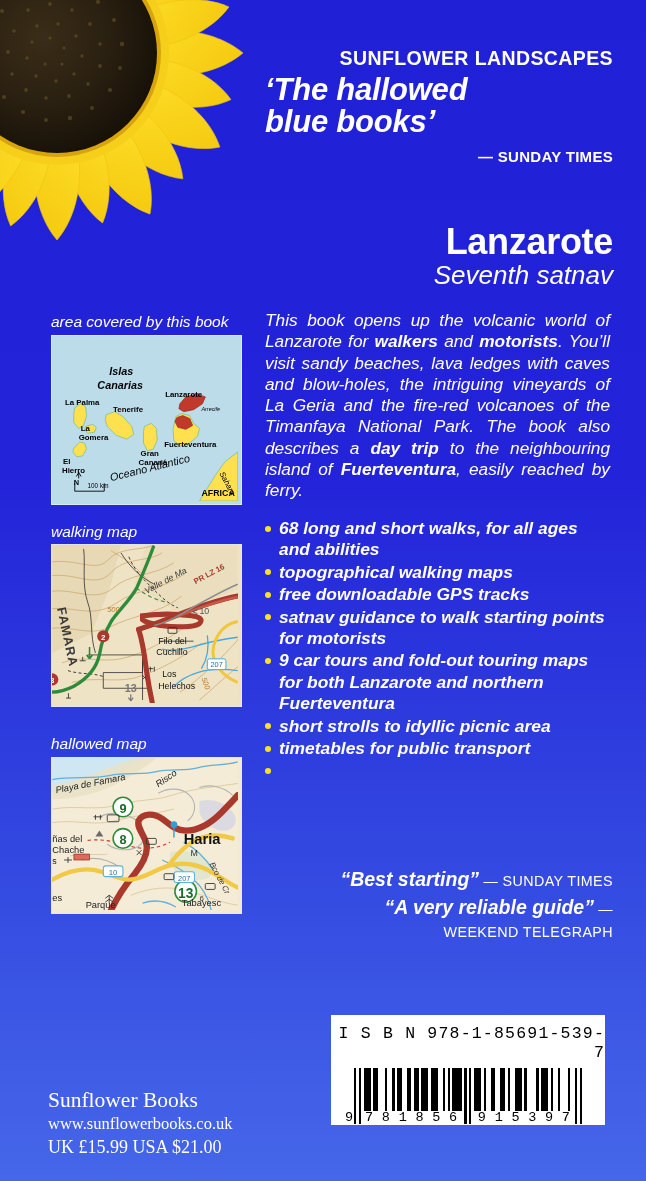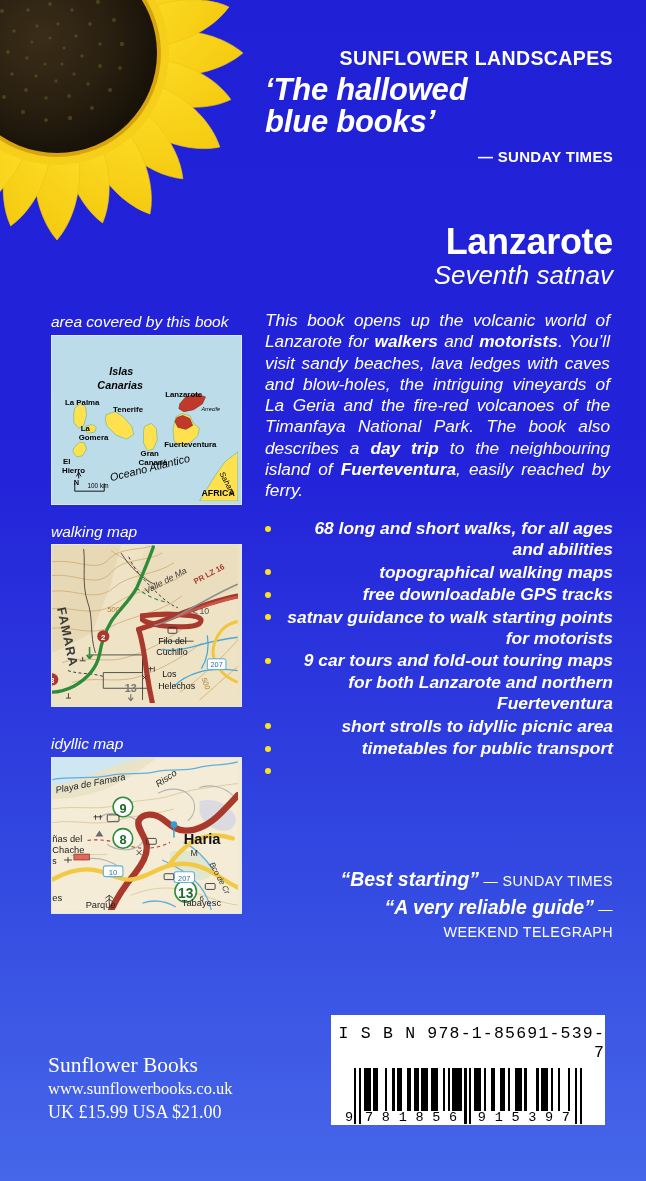--- a/index.html
+++ b/index.html
@@ -62,21 +62,21 @@
   .blurb b{font-weight:bold;font-style:italic;}
 
   .features{
     position:absolute;left:0;top:518px;width:348px;
     margin:0;padding:0;list-style:none;
   }
   .features li{
     position:relative;
     color:#ffffff;font-weight:bold;font-style:italic;
     font-size:17.4px;line-height:21.4px;
-    padding-left:14px;margin:0 0 1px 0;text-align:right;
+    padding-left:14px;margin:0 0 1px 0;
   }
   .features li .dot{
     position:absolute;left:0;top:7.5px;
     width:6px;height:6px;border-radius:50%;
     background:#ffe21f;
   }
 
   .praise{
     position:absolute;left:0;top:866px;width:348px;
     text-align:right;
@@ -93,21 +93,21 @@
   }
   .mapbox{
     position:absolute;left:51px;width:189px;
     border:1.5px solid #dfe7f3;
     overflow:hidden;background:#bcdcea;
   }
   .mapbox svg{display:block;}
 
   
   .publisher{
-    position:absolute;left:48px;top:1053px;width:280px;
+    position:absolute;left:48px;top:1088px;width:280px;
     font-family:"Liberation Serif", serif;color:#ffffff;
   }
   .publisher .pname{font-size:21.5px;line-height:25px;}
   .publisher .purl{font-size:16.5px;line-height:21px;}
   .publisher .pprice{font-size:18px;line-height:26px;}
 
   .isbnbox{
     position:absolute;left:331px;top:1015px;width:274px;height:110px;
     background:#ffffff;
   }
@@ -459,21 +459,21 @@
       </g>
       <g stroke="#2e8b3a" stroke-width="1.6" fill="none">
         <path d="M38,104 l0,12 M38,116 l-3,-4 M38,116 l3,-4"></path>
       </g>
       <g stroke="#777" stroke-width="1.2" fill="none">
         <path d="M80,152 l0,7 M80,159 l-2.4,-3.5 M80,159 l2.4,-3.5"></path>
       </g>
     </svg>
   </div>
 
-  <div class="maplabel" style="top:735px">idyllic map</div>
+  <div class="maplabel" style="top:735px">hallowed map</div>
   <div class="mapbox" style="top:757px;height:155px;background:#f3ead3">
     <svg viewBox="0 0 189 155" width="186" height="152" xmlns="http://www.w3.org/2000/svg">
       <rect x="0" y="0" width="189" height="155" fill="#f4ecd6"></rect>
 
       <path d="M0,0 h96 C80,10 58,22 36,30 C24,34 10,36 0,36 Z" fill="#cfe7f2"></path>
       <path d="M0,28 C18,26 38,18 58,10 C72,4 86,0 96,0 l10,0 C92,12 70,26 48,34 C30,40 12,42 0,42 Z" fill="#e9e2c7" opacity="0.9"></path>
 
       <path d="M120,96 C134,92 150,96 160,106 C166,112 164,122 154,124 C140,126 126,118 120,108 Z" fill="#dfe6cf" opacity="0.9"></path>
       <path d="M150,44 C164,40 178,46 186,58 C189,64 186,72 178,74 C166,76 154,66 150,56 Z" fill="#d8d8e2" opacity="0.9"></path>
 

